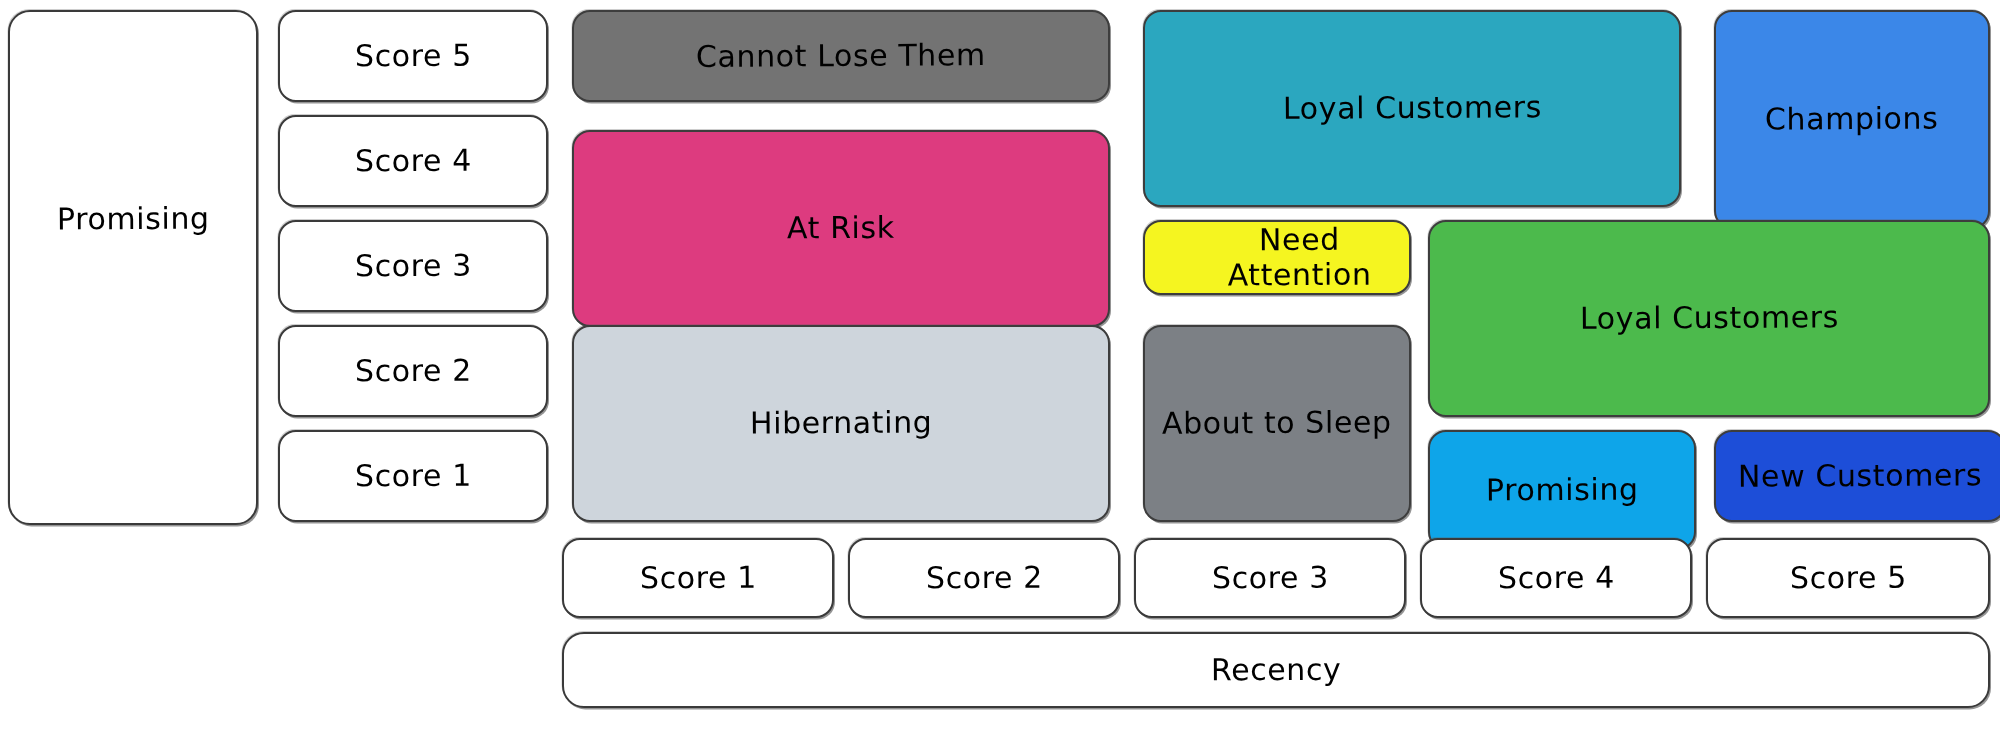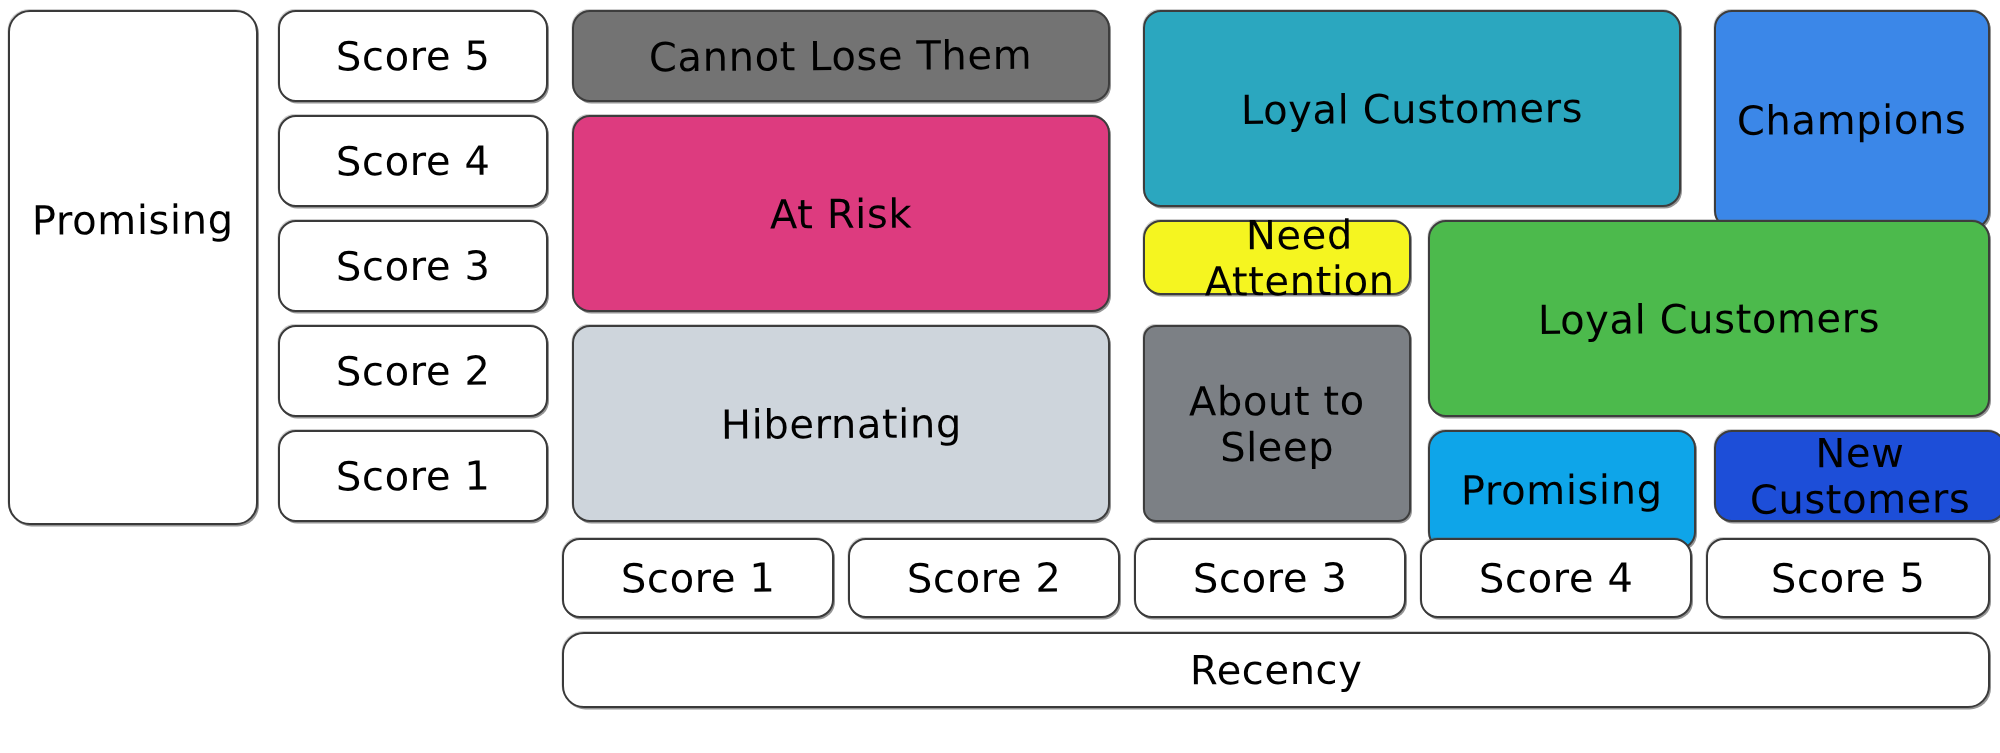--- a/index.html
+++ b/index.html
@@ -26,21 +26,21 @@
     position: absolute;
     box-sizing: border-box;
     border: 2.5px solid #2b2b2b;
     border-radius: 18px;
     display: flex;
     align-items: center;
     justify-content: center;
     text-align: center;
     color: #000000;
     font-family: "DejaVu Sans", sans-serif;
-    font-size: 40px;
+    font-size: 30px;
     font-weight: 400;
     letter-spacing: 0.6px;
     line-height: 1.15;
     
     box-shadow:
       1.5px 2px 0 -0.5px rgba(60,60,60,0.55),
       -1px -1.5px 0 -0.5px rgba(90,90,90,0.30);
   }
 
   .box.axis,
@@ -94,37 +94,37 @@
     <span class="txt">Score 2</span>
   </div>
   <div class="box label" style="left:278px; top:430px; width:270px; height:92px;">
     <span class="txt">Score 1</span>
   </div>
 
   <div class="box seg" style="left:572px; top:10px; width:538px; height:92px; background:#737373;">
     <span class="txt">Cannot Lose Them</span>
   </div>
 
-  <div class="box seg" style="left:572px; top:115px; width:538px; height:197px; background:#dd3b7f;">
+  <div class="box seg" style="left:572px; top:130px; width:538px; height:197px; background:#dd3b7f;">
     <span class="txt">At Risk</span>
   </div>
 
   <div class="box seg" style="left:572px; top:325px; width:538px; height:197px; background:#ced5dc;justify-content:center;">
     <span class="txt">Hibernating</span>
   </div>
 
   <div class="box seg" style="left:1143px; top:10px; width:538px; height:197px; background:#2ba7bf;">
     <span class="txt">Loyal Customers</span>
   </div>
 
   <div class="box seg" style="left:1143px; top:220px; width:268px; height:75px; background:#f5f520;padding-left:45px;">
     <span class="txt">Need Attention</span>
   </div>
 
-  <div class="box seg" style="left:1143px; top:325px; width:268px; height:197px; background:#7c8085;border-radius:13px;">
+  <div class="box seg" style="left:1143px; top:325px; width:268px; height:197px; background:#7c8085;">
     <span class="txt">About to Sleep</span>
   </div>
 
   <div class="box seg" style="left:1714px; top:10px; width:276px; height:219px; background:#3b87e8;">
     <span class="txt">Champions</span>
   </div>
 
   <div class="box seg" style="left:1428px; top:220px; width:562px; height:197px; background:#4cba4c;">
     <span class="txt">Loyal Customers</span>
   </div>

